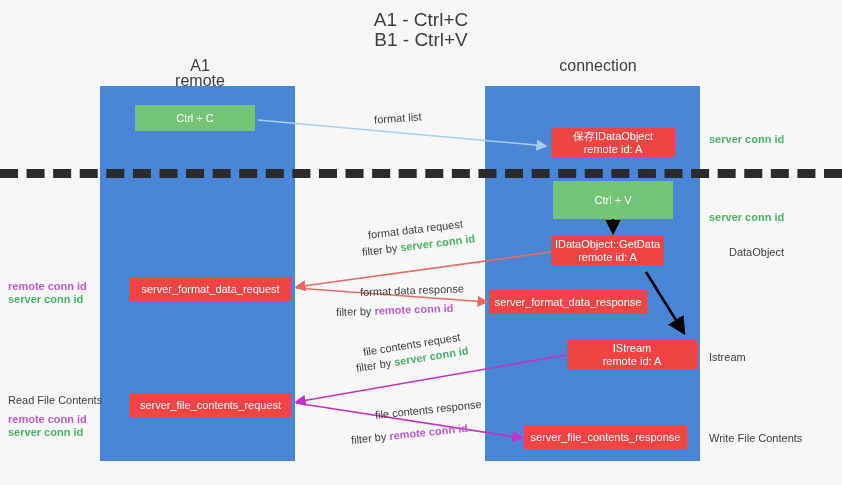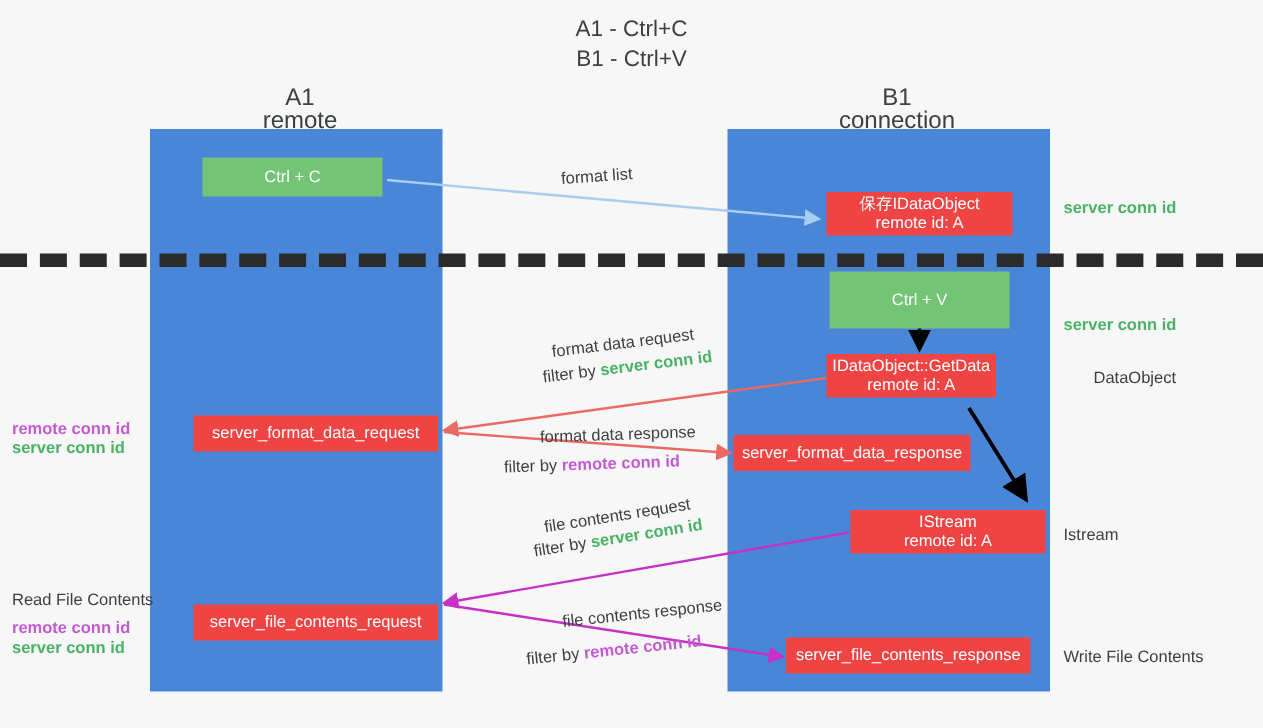--- a/index.html
+++ b/index.html
@@ -15,21 +15,21 @@
     font-family: "Liberation Sans", sans-serif;
     overflow: hidden;
   }
   .abs { position: absolute; }
 
   
   #title {
     left: 0; top: 10px;
     width: 842px;
     text-align: center;
-    font-size: 15px;
+    font-size: 19px;
     line-height: 20px;
     color: #3c4043;
   }
 
   
   .col-head {
     text-align: center;
     font-size: 16px;
     line-height: 15px;
     color: #3c4043;
@@ -105,21 +105,20 @@
   <div id="title" class="abs">
     <div>A1 - Ctrl+C</div>
     <div>B1 - Ctrl+V</div>
   </div>
 
   <div id="head-a1" class="abs col-head">
     <div>A1</div>
     <div>remote</div>
   </div>
   <div id="head-b1" class="abs col-head">
-    <div>B1</div>
     <div>connection</div>
   </div>
 
   <div id="lane-a" class="abs lane"></div>
   <div id="lane-b" class="abs lane"></div>
 
   <svg id="wires" viewBox="0 0 842 485">
     <defs>
       <marker id="ah-blue" markerWidth="7" markerHeight="7" refX="6" refY="3.5" orient="auto">
         <path d="M0,0 L7,3.5 L0,7 z" fill="#a8cdee"></path>
@@ -174,21 +173,21 @@
   </div>
 
   <div class="abs node orange" style="left:129px; top:277px; width:163px; height:24px;">
     <div>server_format_data_request</div>
   </div>
 
   <div class="abs node orange" style="left:489px; top:290px; width:158px; height:24px;">
     <div>server_format_data_response</div>
   </div>
 
-  <div class="abs node orange" style="left:129px; top:393px; width:163px; height:24px;margin-top:10px;">
+  <div class="abs node orange" style="left:129px; top:393px; width:163px; height:24px;">
     <div>server_file_contents_request</div>
   </div>
 
   <div class="abs node orange" style="left:524px; top:425px; width:163px; height:24px;">
     <div>server_file_contents_response</div>
   </div>
 
   <div id="divider" class="abs"></div>
 
   <div class="abs side-label green-txt" style="left:709px; top:132px;">server conn id</div>

